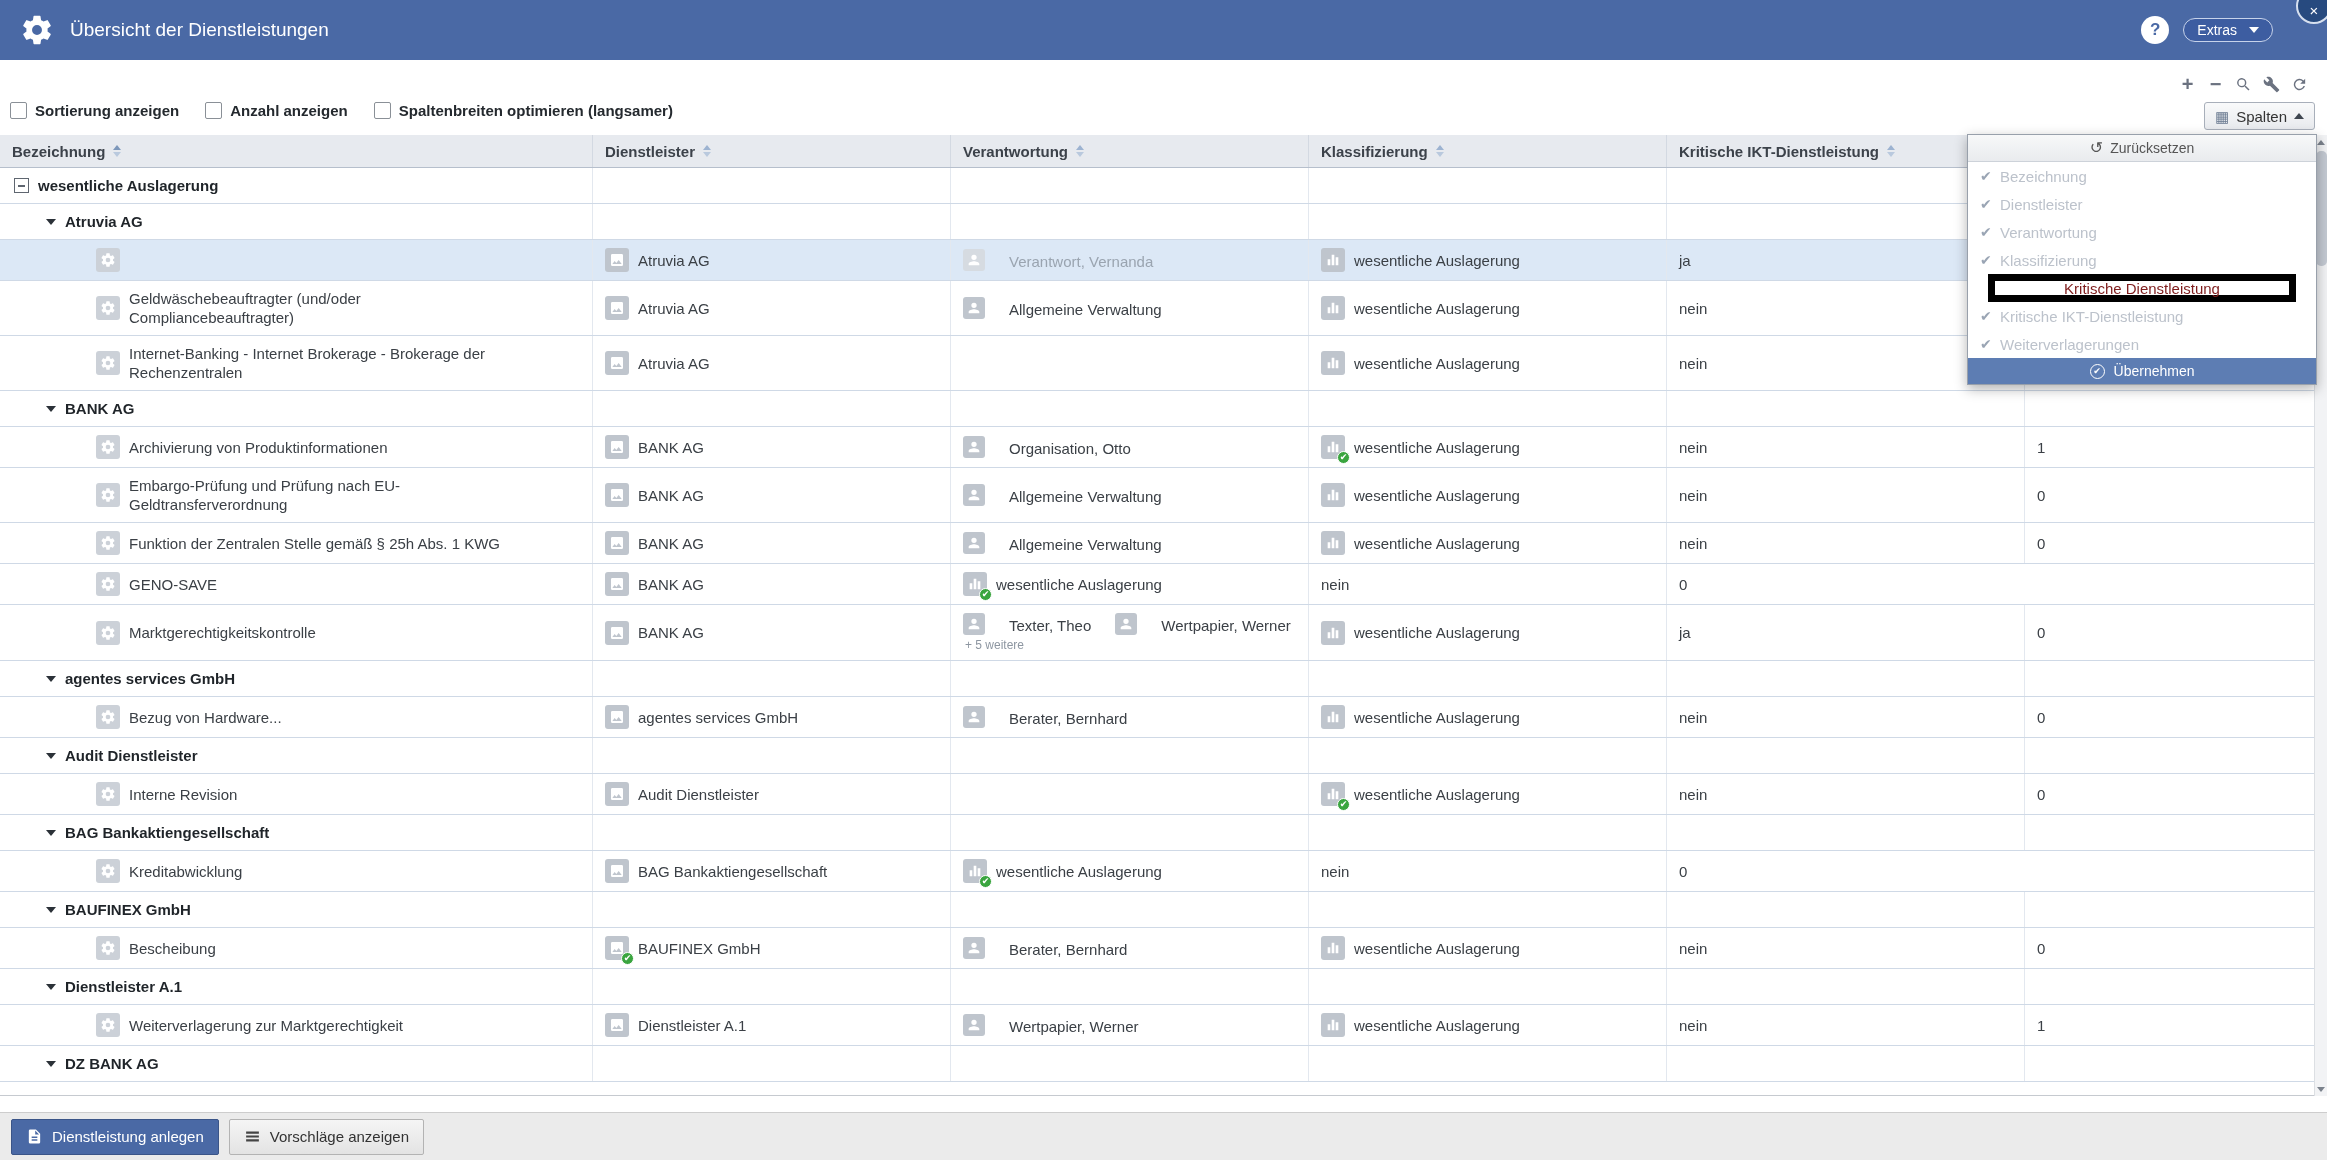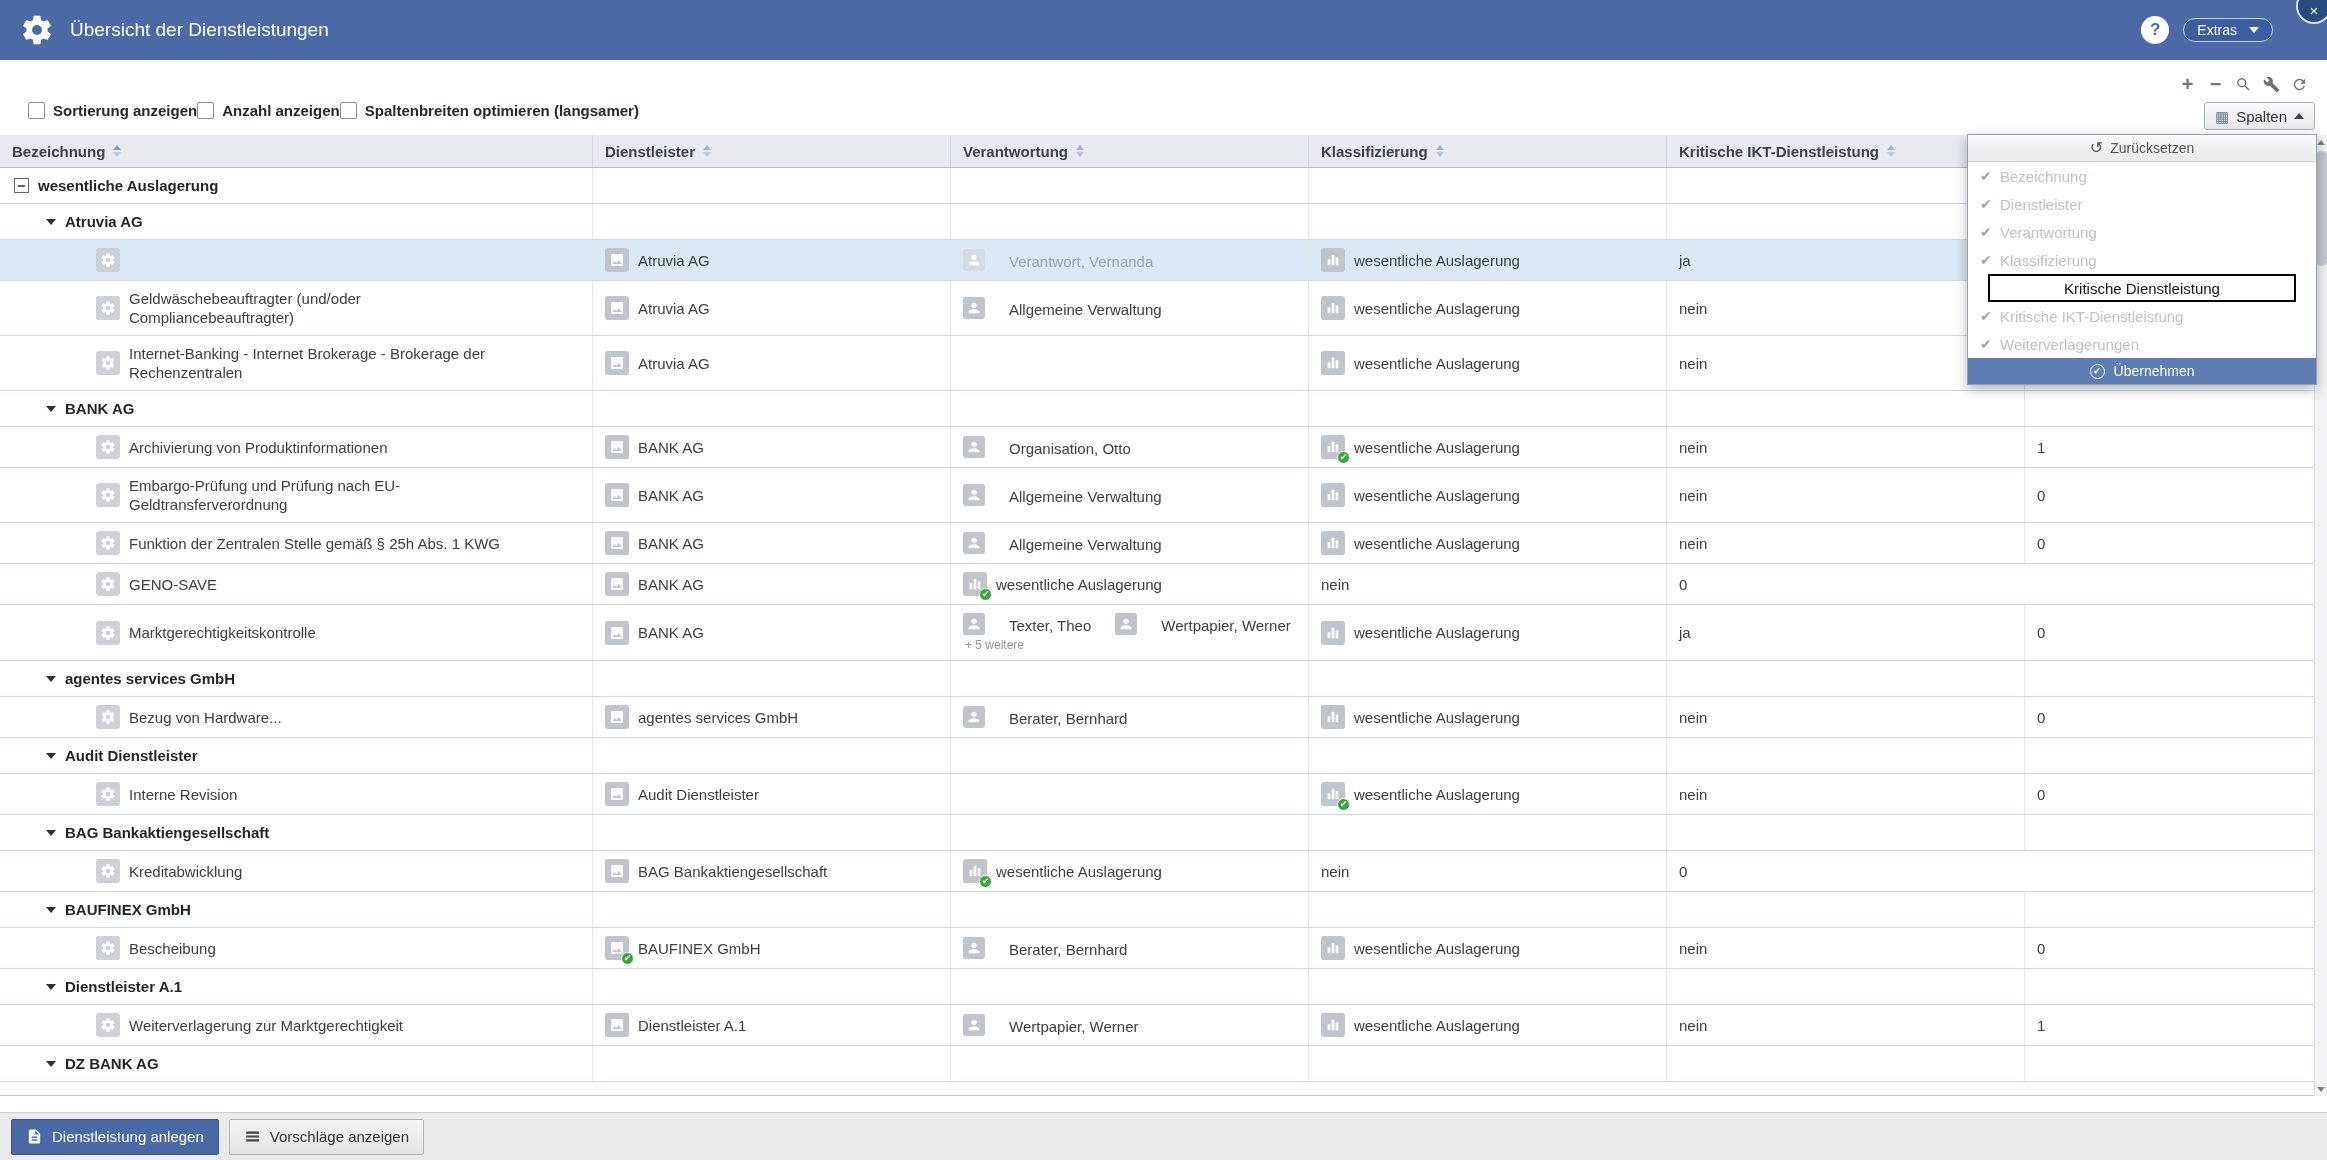--- a/index.html
+++ b/index.html
@@ -11,21 +11,21 @@
   .app-gear{width:34px;height:34px;fill:#fff;flex-shrink:0}
   .page-title{color:#fff;font-size:19px;font-weight:normal}
   .titlebar-right{margin-left:auto;display:flex;align-items:center;gap:14px;margin-right:34px}
   .help-btn{width:28px;height:28px;border-radius:50%;background:#fff;color:#4a69a5;font-weight:bold;font-size:17px;display:flex;align-items:center;justify-content:center;cursor:pointer}
   .extras-btn{background:#3d5da1;border:1px solid #c7d3ea;border-radius:13px;color:#fff;font-size:14px;padding:3px 13px;display:flex;align-items:center;gap:12px;cursor:pointer}
   .caret-down-white{width:0;height:0;border-left:5px solid transparent;border-right:5px solid transparent;border-top:6px solid #fff}
   .close-btn{position:absolute;top:-12px;right:-5px;width:36px;height:36px;border-radius:50%;background:#274a7f;border:2px solid #d7e0ef;color:#fff;display:flex;align-items:flex-end;justify-content:center;padding-bottom:3px;font-size:15px;z-index:40;cursor:pointer}
 
   
   .toolbar{position:absolute;top:60px;left:0;width:100%;height:75px;background:#fff;z-index:2}
-  .view-options{position:absolute;left:28px;top:42px;display:flex;align-items:center}
+  .view-options{position:absolute;left:10px;top:42px;display:flex;gap:26px;align-items:center}
   .cb{display:flex;align-items:center;gap:8px;font-weight:bold;font-size:15px;color:#24292e;cursor:pointer}
   .cb-box{width:17px;height:17px;border:1px solid #8a9097;background:#fff;border-radius:2px;flex-shrink:0}
   .mini-icons{position:absolute;right:18px;top:14px;display:flex;gap:9px;align-items:center;color:#6b7280}
   .mi{width:19px;height:20px;display:flex;align-items:center;justify-content:center;font-size:20px;font-weight:bold;cursor:pointer;color:#6b7280}
   .mi svg{width:17px;height:17px;fill:#6b7280}
   .spalten-btn{position:absolute;right:12px;top:42px;height:28px;display:flex;align-items:center;gap:7px;padding:0 10px;background:linear-gradient(#f9fafb,#e8eaee);border:1px solid #a8afba;border-radius:3px;font-size:15px;color:#333;cursor:pointer}
   .grid-glyph{color:#68788f;font-size:15px;line-height:1}
   .caret-up-dark{width:0;height:0;border-left:5px solid transparent;border-right:5px solid transparent;border-bottom:6px solid #3f4650}
 
   
@@ -67,21 +67,21 @@
   .c6{padding-left:12px}
   .table-endline{position:absolute;top:1095px;left:0;width:100%;border-top:1px solid #c6cad0;z-index:1}
 
   
   .columns-panel{position:absolute;top:134px;right:10px;width:350px;background:#fff;border:1px solid #98a0ab;box-shadow:0 4px 12px rgba(0,0,0,.3);z-index:20}
   .dd-reset{height:27px;display:flex;align-items:center;justify-content:center;gap:7px;background:linear-gradient(#f7f8f9,#e9ebee);border-bottom:1px solid #cdd2d9;color:#555;font-size:14px;cursor:pointer}
   .dd-reset .ricon{font-size:16px;line-height:1;color:#555}
   .dd-item{height:28px;display:flex;align-items:center;padding:0 12px;font-size:15px;color:#3f454c;cursor:pointer;background:#fff}
   .dd-item.checked{color:#bcc2cb}
   .dd-check{color:#9aa5b4;width:20px;font-size:14px;flex-shrink:0}
-  .dd-item.highlighted{border:2px solid #000000;justify-content:center;margin:0 20px;color:#0f172a}
+  .dd-item.highlighted{border:7px solid #000000;justify-content:center;margin:0 20px;color:#7f1d1d}
   .dd-apply{height:26px;background:#5d7db3;display:flex;align-items:center;justify-content:center;gap:9px;color:#fff;font-size:14px;cursor:pointer}
   .dd-apply .aicon{width:15px;height:15px;border:1px solid #fff;border-radius:50%;font-size:9px;line-height:1;display:flex;align-items:center;justify-content:center}
 
   
   .vscroll{position:absolute;top:135px;right:0;width:13px;height:961px;background:#f2f3f5;border-left:1px solid #dcdfe3;z-index:5}
   .vs-up,.vs-down{position:absolute;left:0;width:100%;height:14px;display:flex;align-items:center;justify-content:center;cursor:pointer}
   .vs-up{top:0}
   .vs-down{bottom:0}
   .vs-up::before{content:"";width:0;height:0;border-left:4px solid transparent;border-right:4px solid transparent;border-bottom:5px solid #7b828c}
   .vs-down::before{content:"";width:0;height:0;border-left:4px solid transparent;border-right:4px solid transparent;border-top:5px solid #7b828c}

